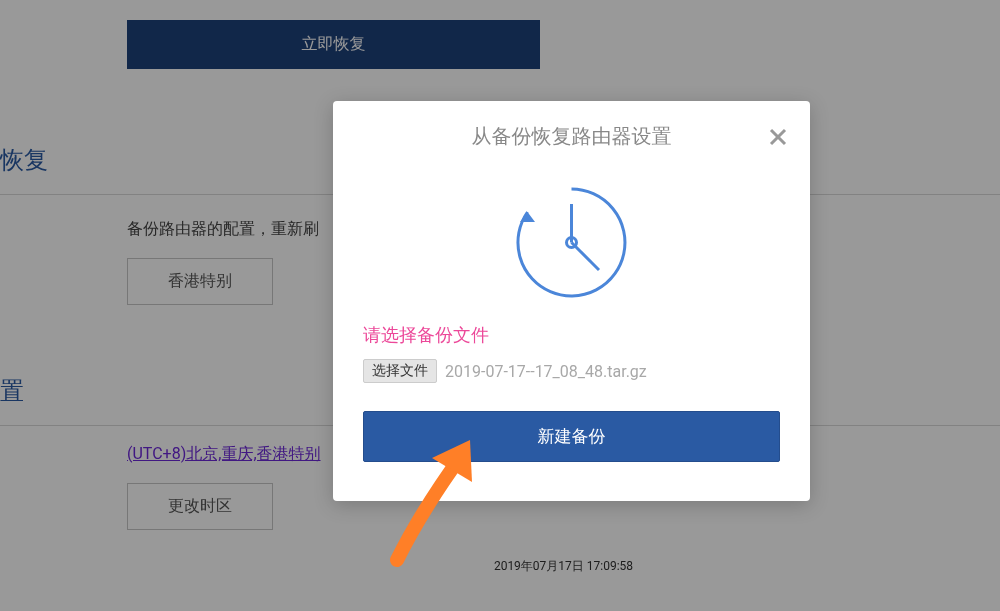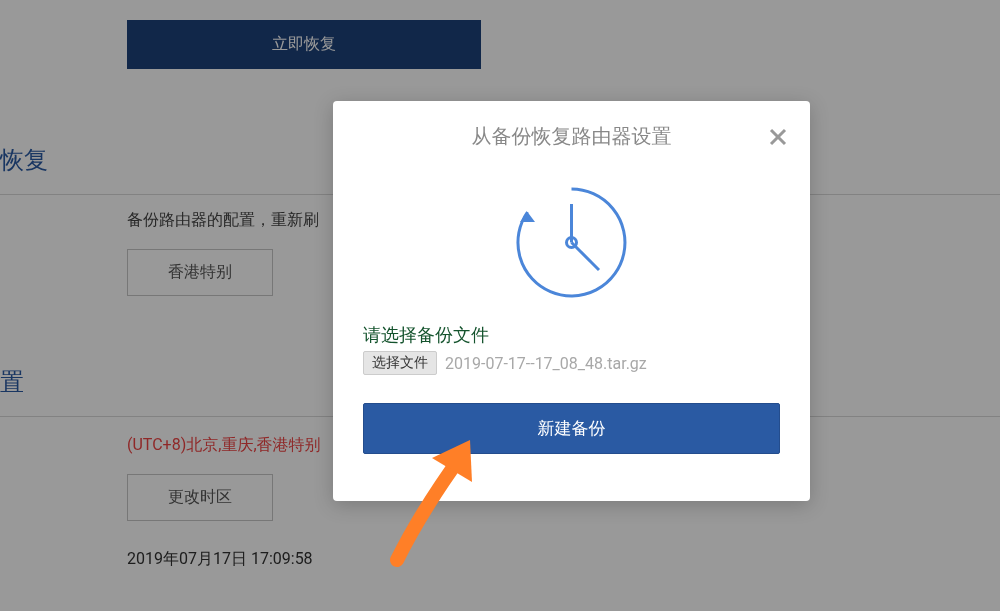--- a/index.html
+++ b/index.html
@@ -28,67 +28,69 @@
     }
     .bg-section {
       padding-left: 127px;
       padding-top: 20px;
     }
     .btn-blue {
       background: #1d417a;
       color: #fff;
       border: none;
       padding: 14px 0;
-      width: 354px;
+      width: 413px;
       font-size: 16px;
       cursor: pointer;
     }
     .section-title {
       color: #2a5aa3;
       font-size: 24px;
       margin-top: 75px;
       margin-left: -127px;
       padding-left: 0;
       padding-bottom: 18px;
     }
     .divider {
       border-top: 1px solid #d9d9d9;
       margin-left: -127px;
       margin-right: -50px;
     }
     .section-desc {
       color: #444;
       font-size: 16px;
-      margin-top: 15px;
+      margin-top: 24px;
     }
     .btn-secondary {
       background: #fff;
       border: 1px solid #c7c7c7;
       color: #555;
       padding: 12px 40px;
       font-size: 16px;
       margin-top: 18px;
       cursor: pointer;
     }
     .section-title2 {
       color: #2a5aa3;
       font-size: 24px;
       margin-top: 70px;
       margin-left: -127px;
       padding-bottom: 18px;
     }
     .timezone {
-      color: #ef4444;
+      color: #6d28d9;
       font-size: 16px;
       margin-top: 18px;
+      text-decoration: underline;
     }
     .timestamp {
       color: #333;
-      font-size: 16px;
+      font-size: 12px;
       margin-top: 28px;
+      text-align: center;
     }
     .modal {
       position: absolute;
       left: 333px;
       top: 101px;
       width: 477px;
       height: 400px;
       background: #fff;
       border-radius: 4px;
       box-shadow: 0 4px 20px rgba(0,0,0,0.2);
@@ -122,23 +124,23 @@
     .modal-body {
       padding: 0 30px;
     }
     .clock-icon {
       display: flex;
       justify-content: center;
       margin-top: 8px;
       margin-bottom: 18px;
     }
     .file-label {
-      color: #14532d;
+      color: #ec4899;
       font-size: 18px;
-      margin-bottom: 4px;
+      margin-bottom: 12px;
     }
     .file-row {
       display: flex;
       align-items: center;
       gap: 8px;
     }
     .file-btn {
       background: #e5e5e5;
       border: 1px solid #ccc;
       border-radius: 2px;

